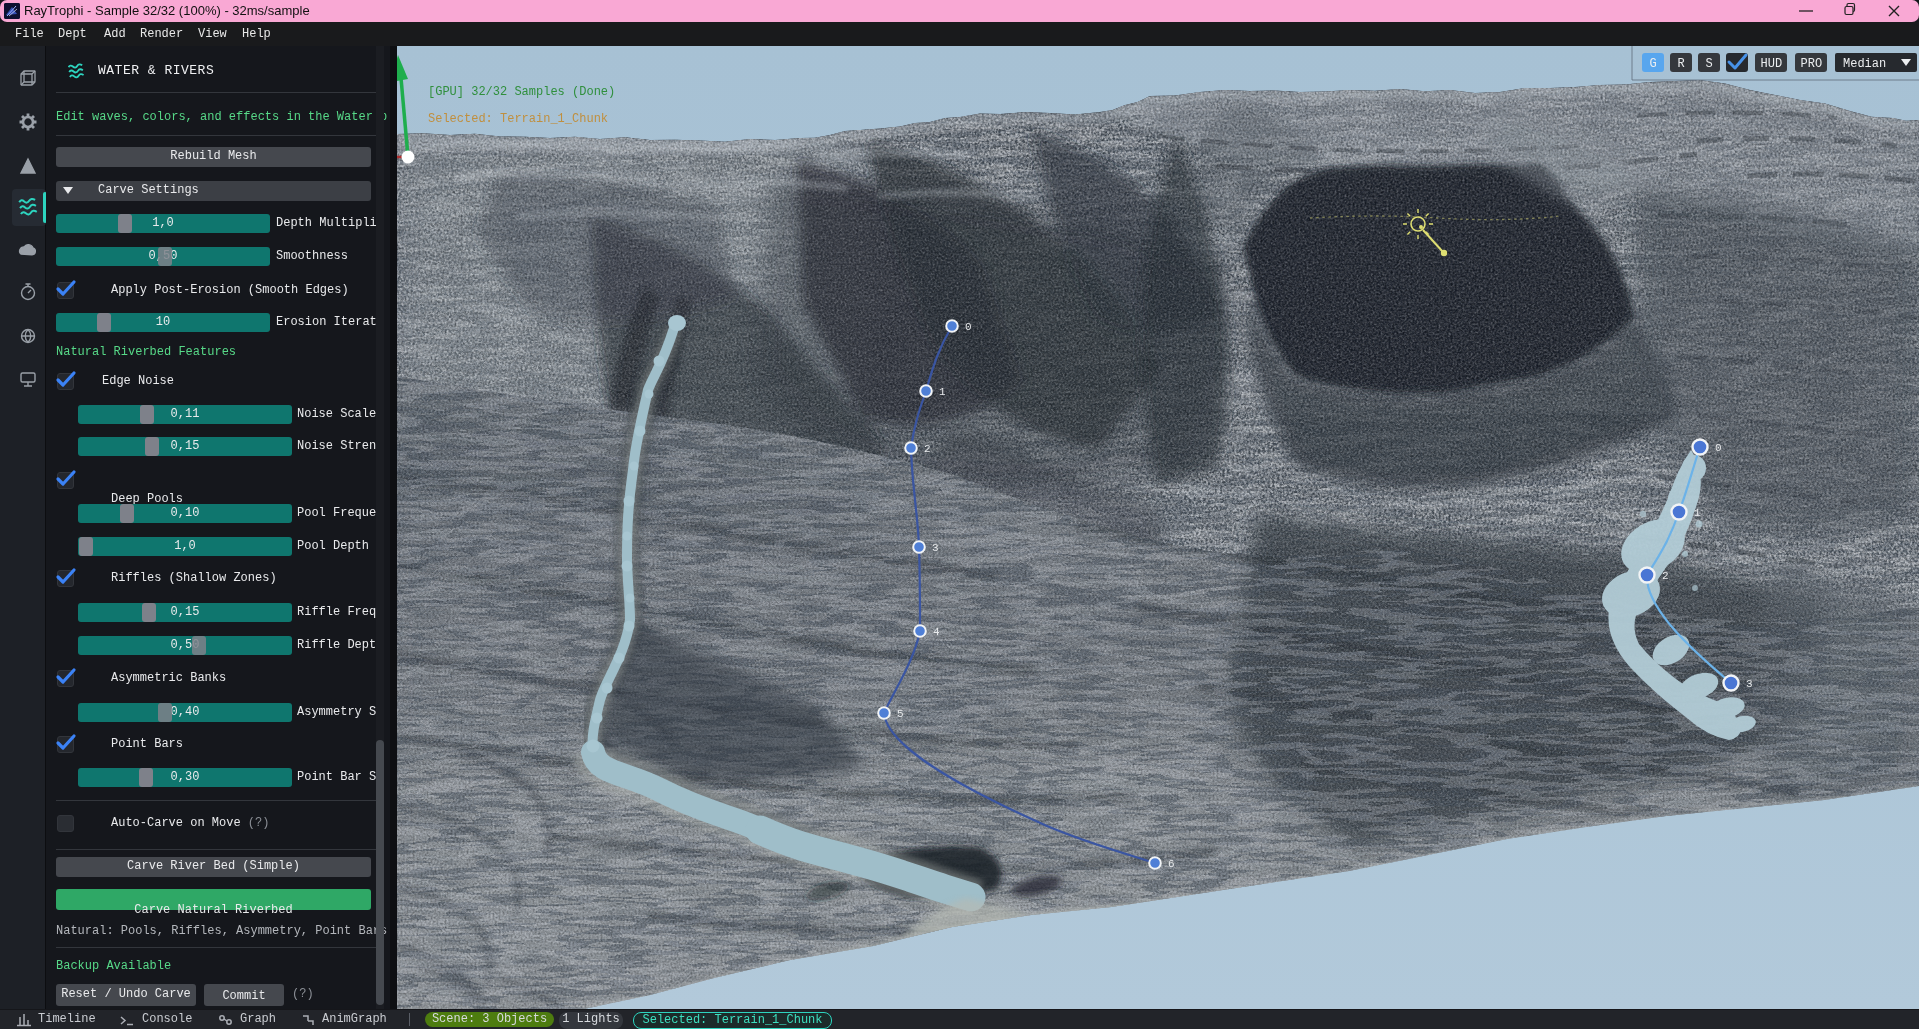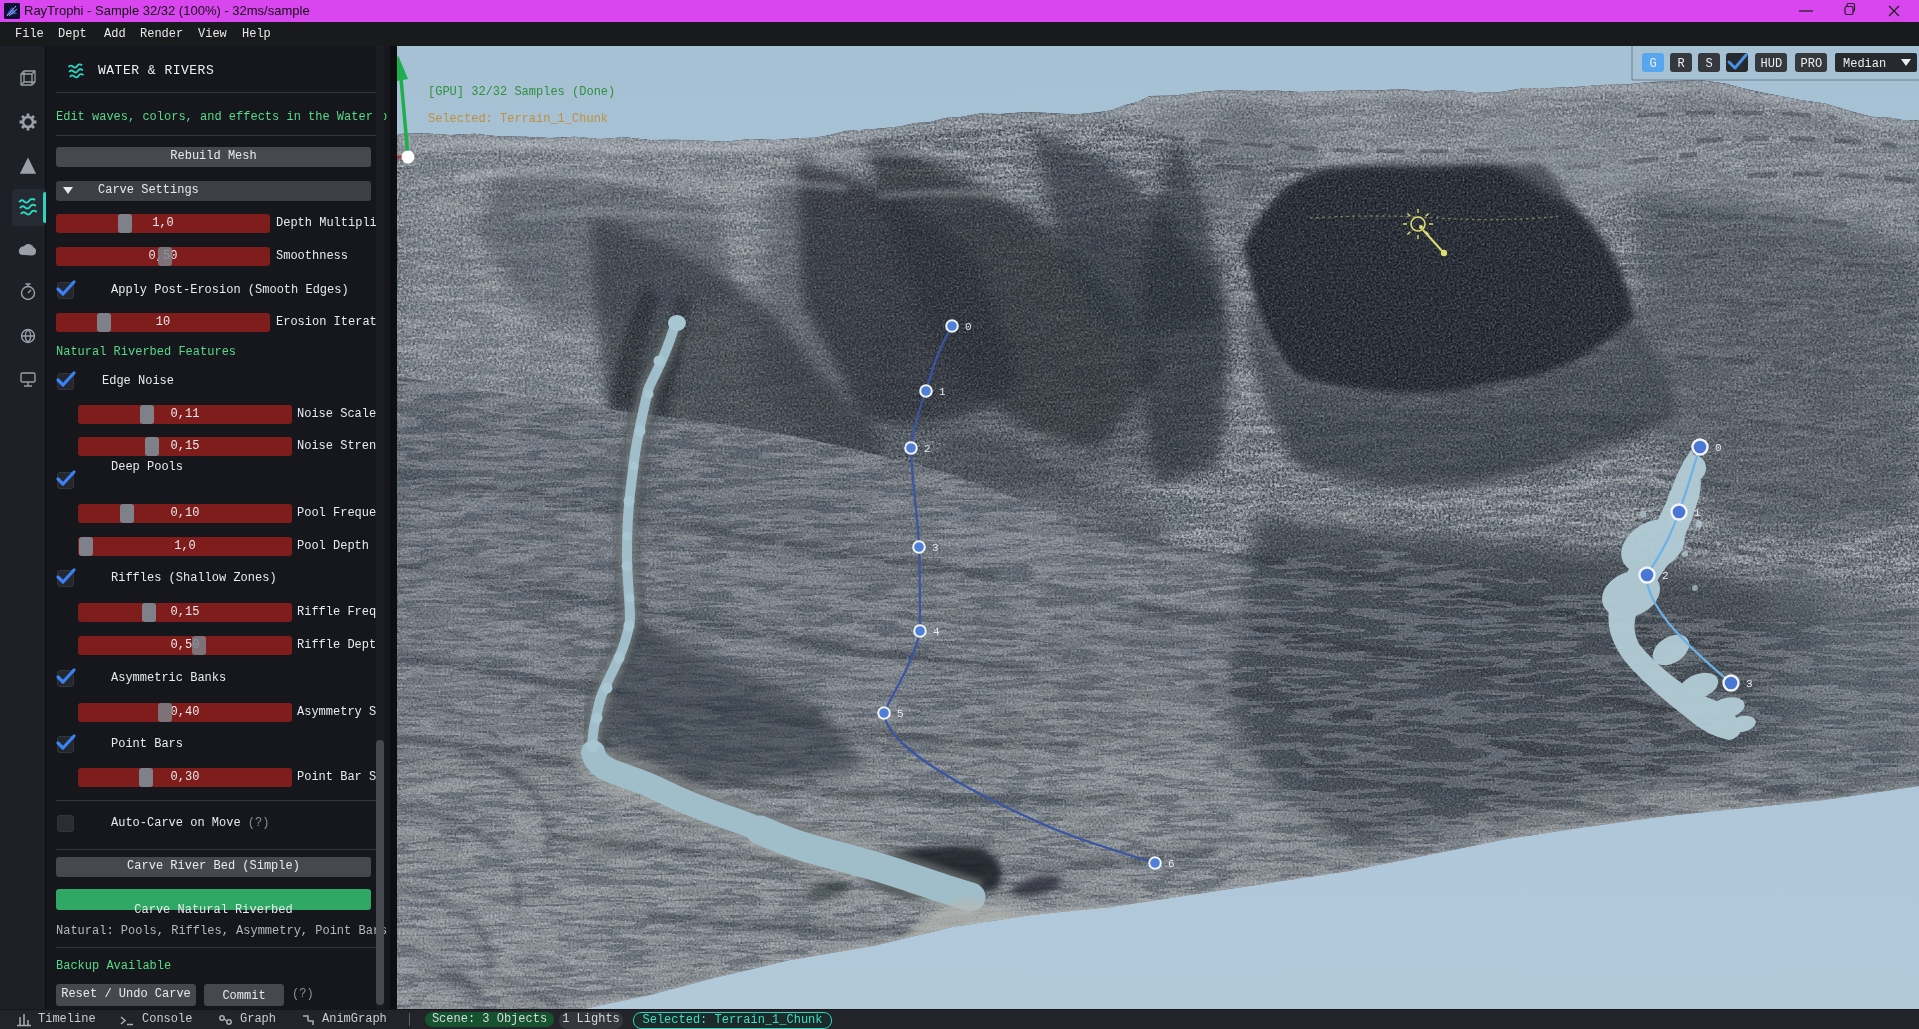--- a/index.html
+++ b/index.html
@@ -1,40 +1,40 @@
 <!DOCTYPE html>
 <html><head>
 <meta charset="utf-8">
 <style>
   * { margin:0; padding:0; box-sizing:border-box; }
   html,body { width:1919px; height:1029px; overflow:hidden; background:#15171c;
     font-family:"Liberation Mono", monospace; }
   .abs { position:absolute; }
   #titlebar { position:absolute; left:0; top:0; width:1919px; height:22px;
-    background:#d946ef; color:#111; font-family:"Liberation Sans", sans-serif;
-    font-size:13px; }
+    background:#f9a8d4; color:#111; font-family:"Liberation Sans", sans-serif;
+    font-size:13px;border-radius:7px; }
   #titlebar .ttext { position:absolute; left:24px; top:3px; }
   #appicon { position:absolute; left:4px; top:3px; width:16px; height:16px;
     background:#10142e; border-radius:2px; overflow:hidden; }
   #menubar { position:absolute; left:0; top:22px; width:1919px; height:24px;
     background:#191a1c; color:#e8e8e8; font-size:12px; }
   #menubar span { position:absolute; top:5px; }
   #sidebar { position:absolute; left:0; top:46px; width:46px; height:963px;
     background:#1d2026; border-right:1px solid #0c0d10; }
   #panel { position:absolute; left:46px; top:46px; width:344px; height:963px;
     background:#15171c; overflow:hidden; color:#e8e8e8; font-size:12px; }
   #vpwrap { position:absolute; left:390px; top:46px; width:1529px; height:963px;
     background:#0e0f12; }
   #vp { position:absolute; left:7px; top:0; width:1522px; height:963px; }
   #statusbar { position:absolute; left:0; top:1009px; width:1919px; height:20px;
     background:#222429; color:#c9ccd1; font-size:12px; border-top:1px solid #15161a; }
   .sep { position:absolute; left:10px; width:324px; height:1px; background:#33363c; }
   .btn { position:absolute; background:#45484e; border-radius:3px; color:#e9eaec;
     text-align:center; font-size:12px; }
-  .slider { position:absolute; height:19px; background:#7f1d1d; border-radius:3px; }
+  .slider { position:absolute; height:19px; background:#0f766e; border-radius:3px; }
   .slider .handle { position:absolute; top:0; width:14px; height:19px;
     background:#7e818a; border-radius:3px; }
   .slider .val { position:absolute; width:100%; text-align:center; top:2px;
     color:#e9eaec; font-size:12px; }
   .slabel { position:absolute; color:#e9eaec; font-size:12px; white-space:nowrap; }
   .green { color:#57d988; }
   .cb { position:absolute; width:17px; height:17px; background:#24272d;
     border-radius:3px; border:1px solid #32353b; }
   .cbtext { position:absolute; left:25px; top:1px; color:#e9eaec; white-space:nowrap;margin-left:30px; }
 </style>
@@ -171,21 +171,21 @@
   <div class="slider" style="left:32px; top:391px; width:214px;">
       <div class="handle" style="left:67px"></div>
       <div class="val">0,15</div>
     </div>
   <div class="slabel" style="left:251px; top:393px;">Noise Stren</div>
 
   <div class="cb" style="left:11px; top:426px;"></div>
   <svg class="abs" style="left:9px; top:423px" width="22" height="20" viewBox="0 0 22 20">
       <path d="M3 10 L8 15 L19 3" stroke="#3b82f6" stroke-width="3.2" fill="none" stroke-linecap="round" stroke-linejoin="round"></path>
     </svg>
-  <div class="cbtext" style="left:35px; top:414px; position:absolute;">Deep Pools</div>
+  <div class="cbtext" style="left:35px; top:446px; position:absolute;">Deep Pools</div>
 
   <div class="slider" style="left:32px; top:458px; width:214px;">
       <div class="handle" style="left:42px"></div>
       <div class="val">0,10</div>
     </div>
   <div class="slabel" style="left:251px; top:460px;">Pool Freque</div>
   <div class="slider" style="left:32px; top:491px; width:214px;">
       <div class="handle" style="left:1px"></div>
       <div class="val">1,0</div>
     </div>
@@ -579,16 +579,16 @@
         <circle cx="229" cy="12" r="2.2"></circle>
         <path d="M224 9 L227 11"></path>
       <path d="M303 6 h5 v5 M308 11 h5 v4"></path>
     </g>
   </svg>
   <span class="abs" style="left:38px; top:2px;">Timeline</span>
   <span class="abs" style="left:142px; top:2px;">Console</span>
   <span class="abs" style="left:240px; top:2px;">Graph</span>
   <span class="abs" style="left:322px; top:2px;">AnimGraph</span>
   <div class="abs" style="left:409px; top:3px; width:1px; height:13px; background:#5a5e66;"></div>
-  <div class="abs" style="left:425px; top:2px; width:129px; height:15px; background:#14532d; border-radius:8px; text-align:center; white-space:nowrap; color:#d7dade;">Scene: 3 Objects</div>
+  <div class="abs" style="left:425px; top:2px; width:129px; height:15px; background:#4d7c0f; border-radius:8px; text-align:center; white-space:nowrap; color:#d7dade;">Scene: 3 Objects</div>
   <div class="abs" style="left:559px; top:2px; width:64px; height:17px; background:#34373d; border-radius:8px; text-align:center; white-space:nowrap; color:#d7dade;">1 Lights</div>
   <div class="abs" style="left:633px; top:2px; width:199px; height:17px; background:#1c2b2a; border:1px solid #2dd4bf; border-radius:8px; text-align:center; white-space:nowrap; color:#3ddfc0;">Selected: Terrain_1_Chunk</div>
 </div>
 
 </body></html>

